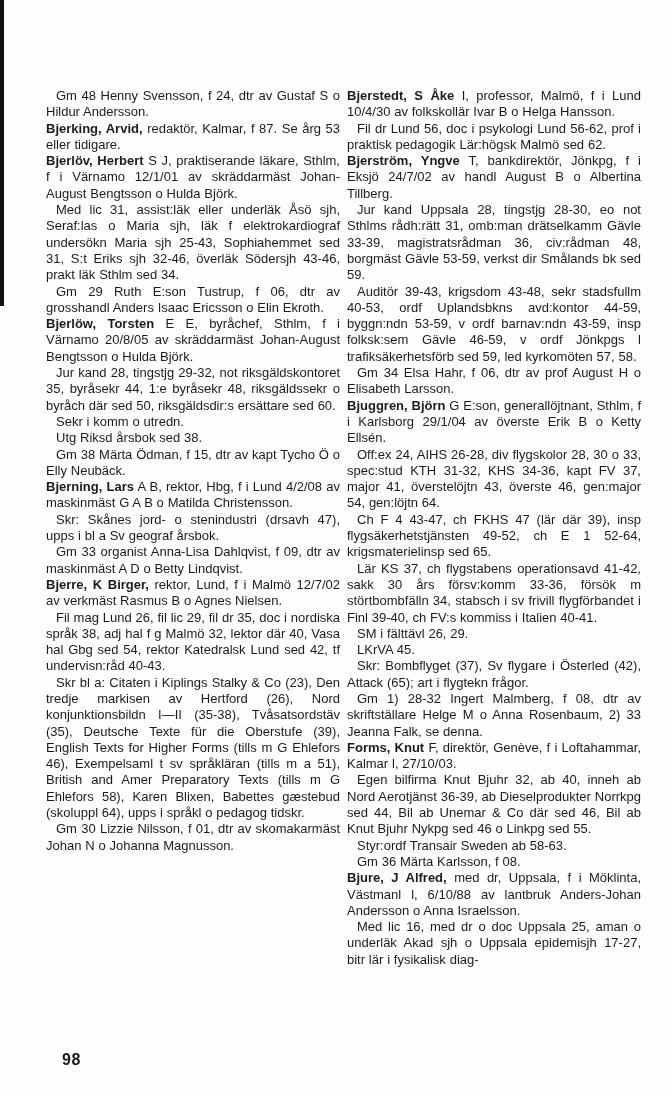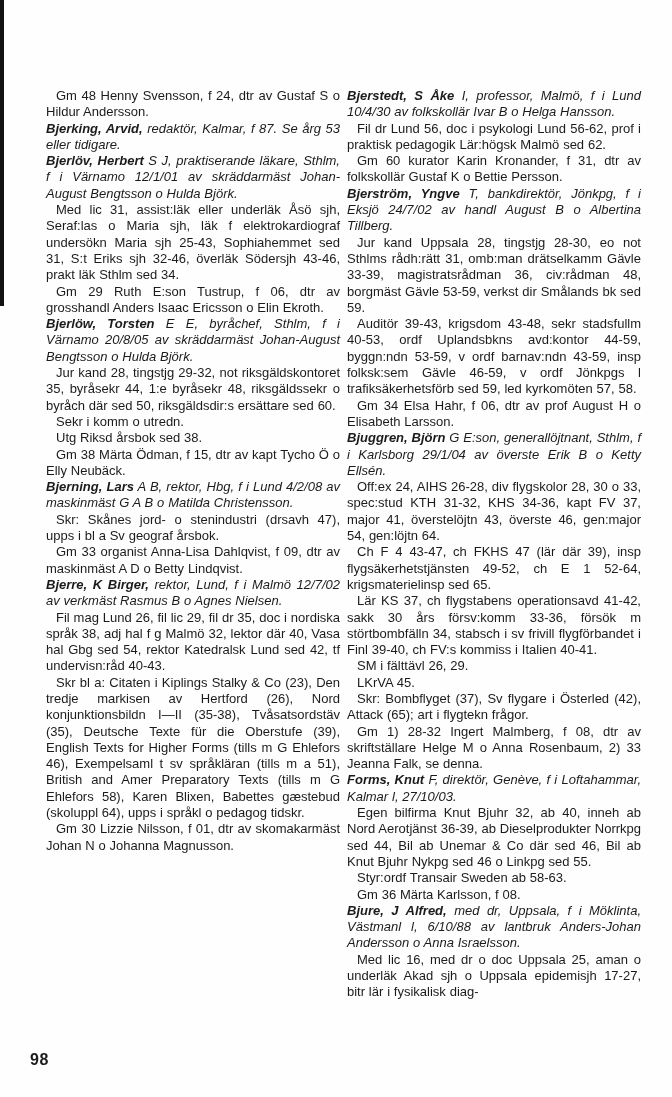--- a/index.html
+++ b/index.html
@@ -40,28 +40,27 @@
     text-align: justify;
     hyphens: none;
     word-spacing: 0.2px;
   }
   .para {
     margin: 0;
     text-indent: 10px;
   }
   .para.entry {
     text-indent: 0;
-    font-style: italic;
   }
   .entry-name {
     font-weight: 700;
   }
   .page-number {
     position: absolute;
-    left: 30px;
+    left: 62px;
     top: 1051px;
     font-size: 16px;
     font-weight: 700;
     letter-spacing: 0.5px;
   }
 </style>
 </head>
 <body>
 
 <div class="page">
@@ -82,21 +81,20 @@
         <p class="para body"><span>Skr: Skånes jord- o stenindustri (drsavh 47), upps i bl a Sv geograf årsbok.</span></p>
         <p class="para body"><span>Gm 33 organist Anna-Lisa Dahlqvist, f 09, dtr av maskinmäst A D o Betty Lindqvist.</span></p>
         <p class="para entry"><span class="entry-name">Bjerre, K Birger,</span><span> rektor, Lund, f i Malmö 12/7/02 av verkmäst Rasmus B o Agnes Nielsen.</span></p>
         <p class="para body"><span>Fil mag Lund 26, fil lic 29, fil dr 35, doc i nordiska språk 38, adj hal f g Malmö 32, lektor där 40, Vasa hal Gbg sed 54, rektor Katedralsk Lund sed 42, tf undervisn:råd 40-43.</span></p>
         <p class="para body"><span>Skr bl a: Citaten i Kiplings Stalky &amp; Co (23), Den tredje markisen av Hertford (26), Nord konjunktionsbildn I—II (35-38), Tvåsatsordstäv (35), Deutsche Texte für die Oberstufe (39), English Texts for Higher Forms (tills m G Ehlefors 46), Exempelsaml t sv språkläran (tills m a 51), British and Amer Preparatory Texts (tills m G Ehlefors 58), Karen Blixen, Babettes gæstebud (skoluppl 64), upps i språkl o pedagog tidskr.</span></p>
         <p class="para body"><span>Gm 30 Lizzie Nilsson, f 01, dtr av skomakarmäst Johan N o Johanna Magnusson.</span></p>
       </div>
     <div class="column">
         <p class="para entry"><span class="entry-name">Bjerstedt, S Åke</span><span> I, professor, Malmö, f i Lund 10/4/30 av folkskollär Ivar B o Helga Hansson.</span></p>
         <p class="para body"><span>Fil dr Lund 56, doc i psykologi Lund 56-62, prof i praktisk pedagogik Lär:högsk Malmö sed 62.</span></p>
-        <p class="para body"><span>Gm 60 kurator Karin Kronander, f 31, dtr av folkskollär Gustaf K o Bettie Persson.</span></p>
         <p class="para entry"><span class="entry-name">Bjerström, Yngve</span><span> T, bankdirektör, Jönkpg, f i Eksjö 24/7/02 av handl August B o Albertina Tillberg.</span></p>
         <p class="para body"><span>Jur kand Uppsala 28, tingstjg 28-30, eo not Sthlms rådh:rätt 31, omb:man drätselkamm Gävle 33-39, magistratsrådman 36, civ:rådman 48, borgmäst Gävle 53-59, verkst dir Smålands bk sed 59.</span></p>
         <p class="para body"><span>Auditör 39-43, krigsdom 43-48, sekr stadsfullm 40-53, ordf Uplandsbkns avd:kontor 44-59, byggn:ndn 53-59, v ordf barnav:ndn 43-59, insp folksk:sem Gävle 46-59, v ordf Jönkpgs l trafiksäkerhetsförb sed 59, led kyrkomöten 57, 58.</span></p>
         <p class="para body"><span>Gm 34 Elsa Hahr, f 06, dtr av prof August H o Elisabeth Larsson.</span></p>
         <p class="para entry"><span class="entry-name">Bjuggren, Björn</span><span> G E:son, generallöjtnant, Sthlm, f i Karlsborg 29/1/04 av överste Erik B o Ketty Ellsén.</span></p>
         <p class="para body"><span>Off:ex 24, AIHS 26-28, div flygskolor 28, 30 o 33, spec:stud KTH 31-32, KHS 34-36, kapt FV 37, major 41, överstelöjtn 43, överste 46, gen:major 54, gen:löjtn 64.</span></p>
         <p class="para body"><span>Ch F 4 43-47, ch FKHS 47 (lär där 39), insp flygsäkerhetstjänsten 49-52, ch E 1 52-64, krigsmaterielinsp sed 65.</span></p>
         <p class="para body"><span>Lär KS 37, ch flygstabens operationsavd 41-42, sakk 30 års försv:komm 33-36, försök m störtbombfälln 34, stabsch i sv frivill flygförbandet i Finl 39-40, ch FV:s kommiss i Italien 40-41.</span></p>
         <p class="para body"><span>SM i fälttävl 26, 29.</span></p>
         <p class="para body"><span>LKrVA 45.</span></p>

